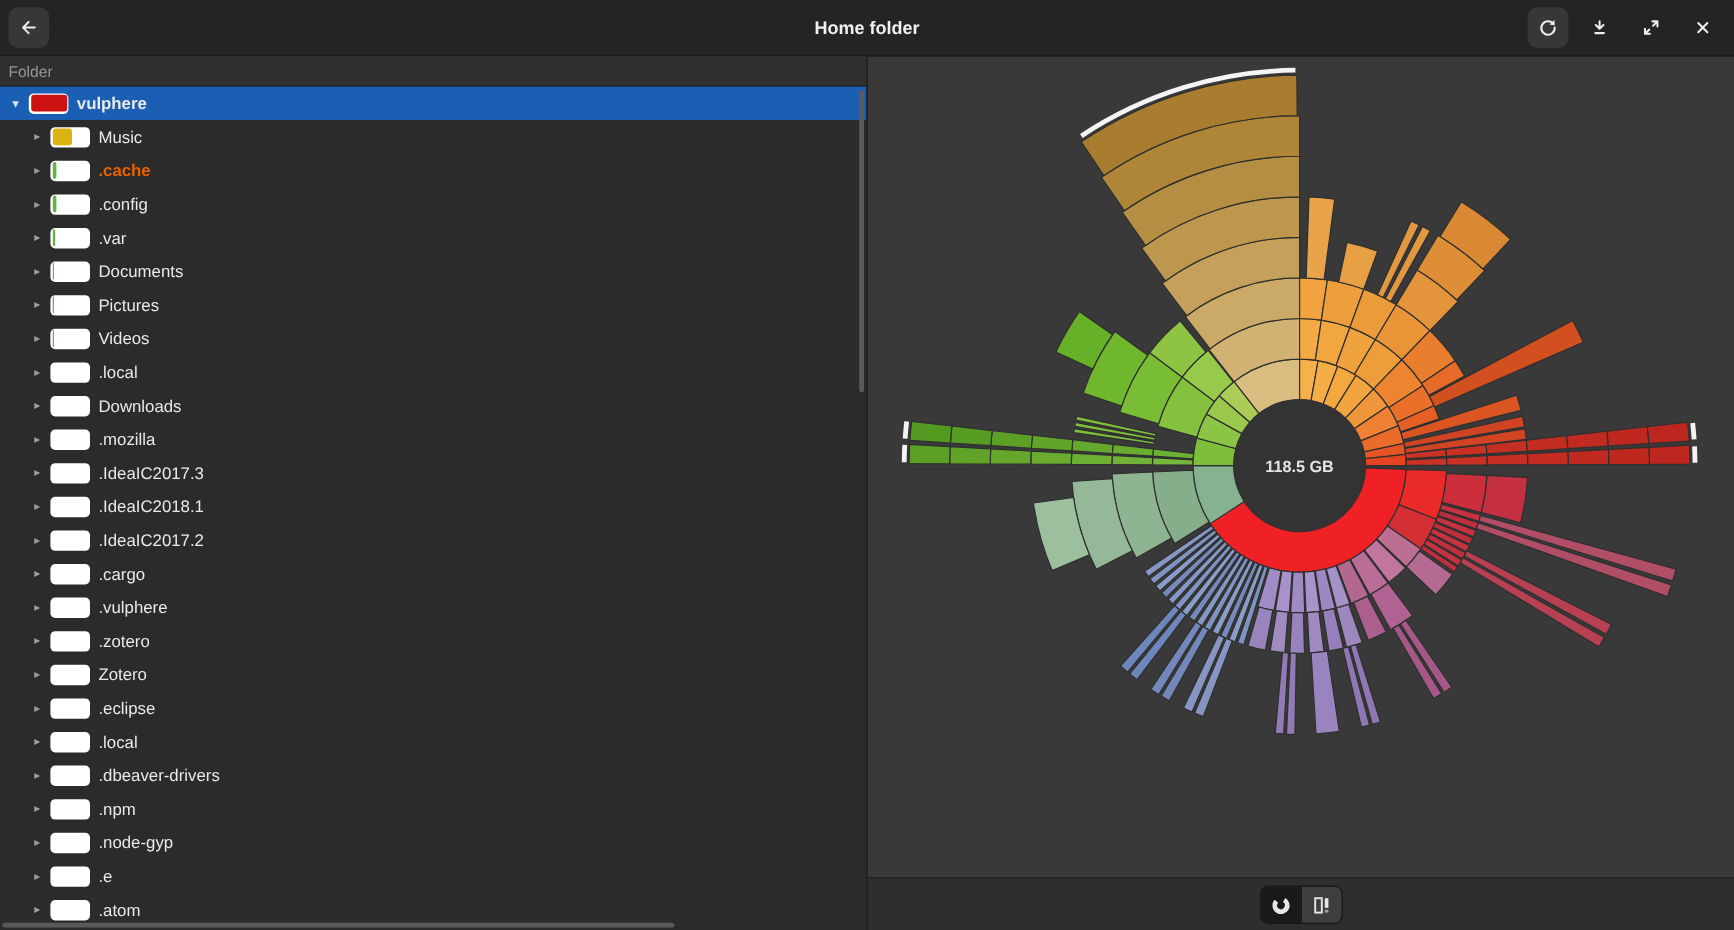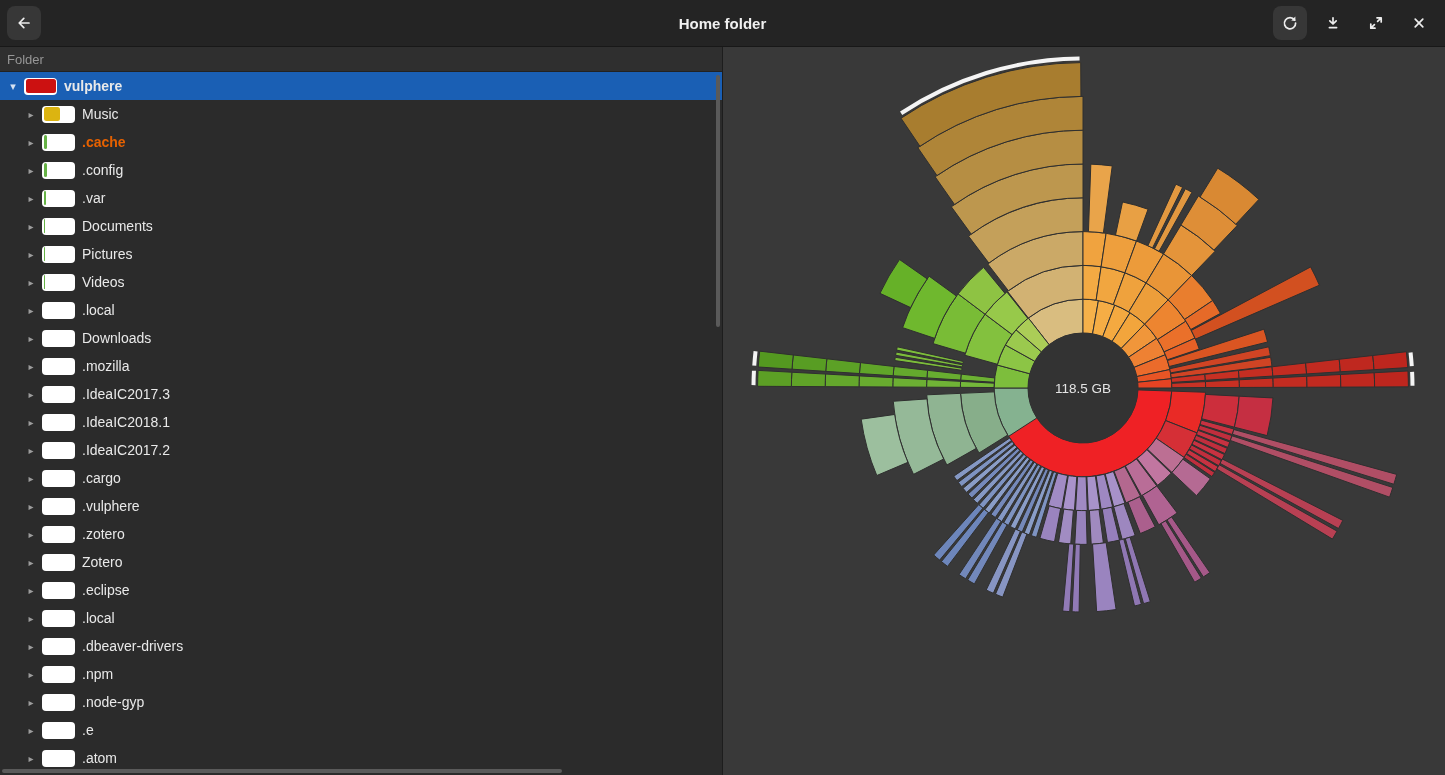--- a/index.html
+++ b/index.html
@@ -32,21 +32,21 @@
   .row .swatch{width:33px;height:17px;background:#ffffff;border-radius:4px;margin:0 7px 0 4px;
                padding:1.5px;box-sizing:border-box;flex:0 0 33px;}
   .row .fill{display:block;height:100%;border-radius:2.5px;}
   .row .lbl{white-space:nowrap;}
   .row.root{padding-left:6px;background:#1a5fb4;font-weight:bold;}
   .row.root .exp{color:#d6e2f2;font-size:11px;}
   .vscroll{position:absolute;right:2px;top:28px;width:4px;height:252px;border-radius:2px;background:#5a5a5a;}
   .hscroll{position:absolute;left:2px;bottom:2px;height:4px;width:560px;border-radius:2px;background:#5a5a5a;}
 
   
-  .content{flex:1;display:flex;flex-direction:row;background:#393939;min-width:0;}
+  .content{flex:1;display:flex;flex-direction:column;background:#393939;min-width:0;font-weight:bold;}
   .chart-area{flex:1;position:relative;}
   .chart-area svg{display:block;}
   .footer{height:44px;flex:0 0 44px;background:#2e2e2e;border-top:1px solid #232323;
           display:flex;align-items:center;justify-content:center;}
   .seg-group{display:flex;border:1px solid #161616;border-radius:7px;overflow:hidden;}
   .seg{width:33px;height:30px;display:flex;align-items:center;justify-content:center;cursor:pointer;}
   .seg.active{background:#191919;}
   .seg.idle{background:#3e3e3e;border-left:1px solid #191919;}
 </style>
 </head>

